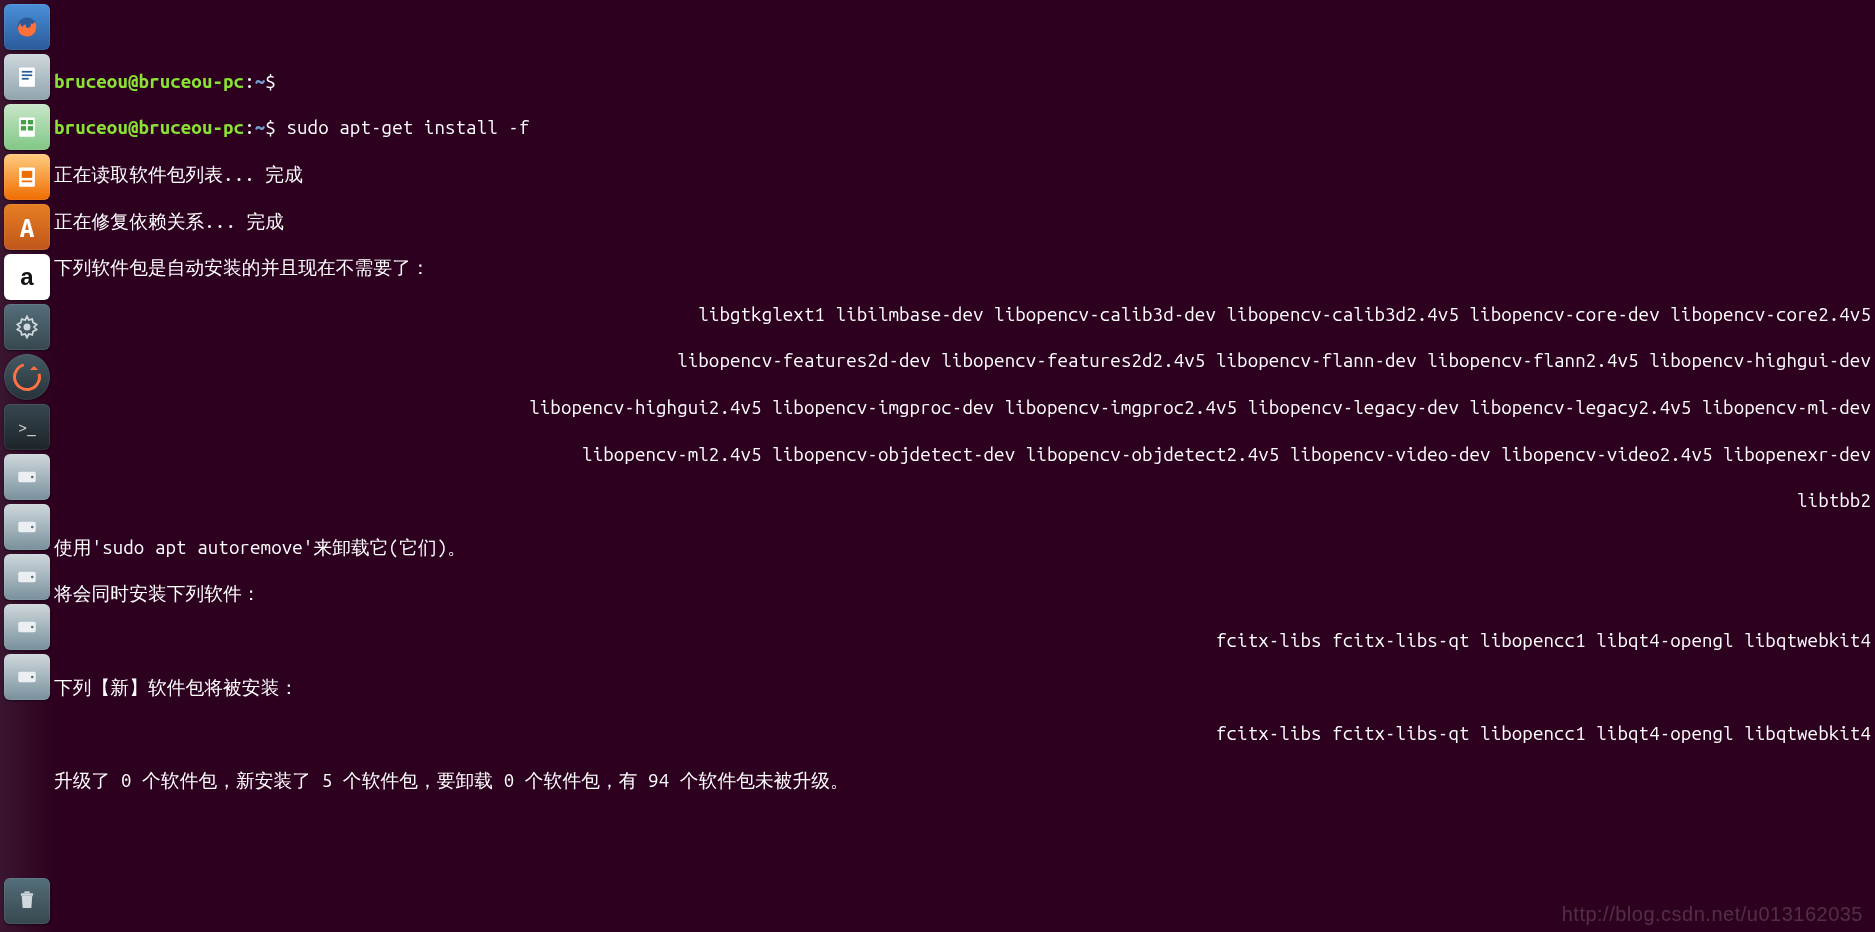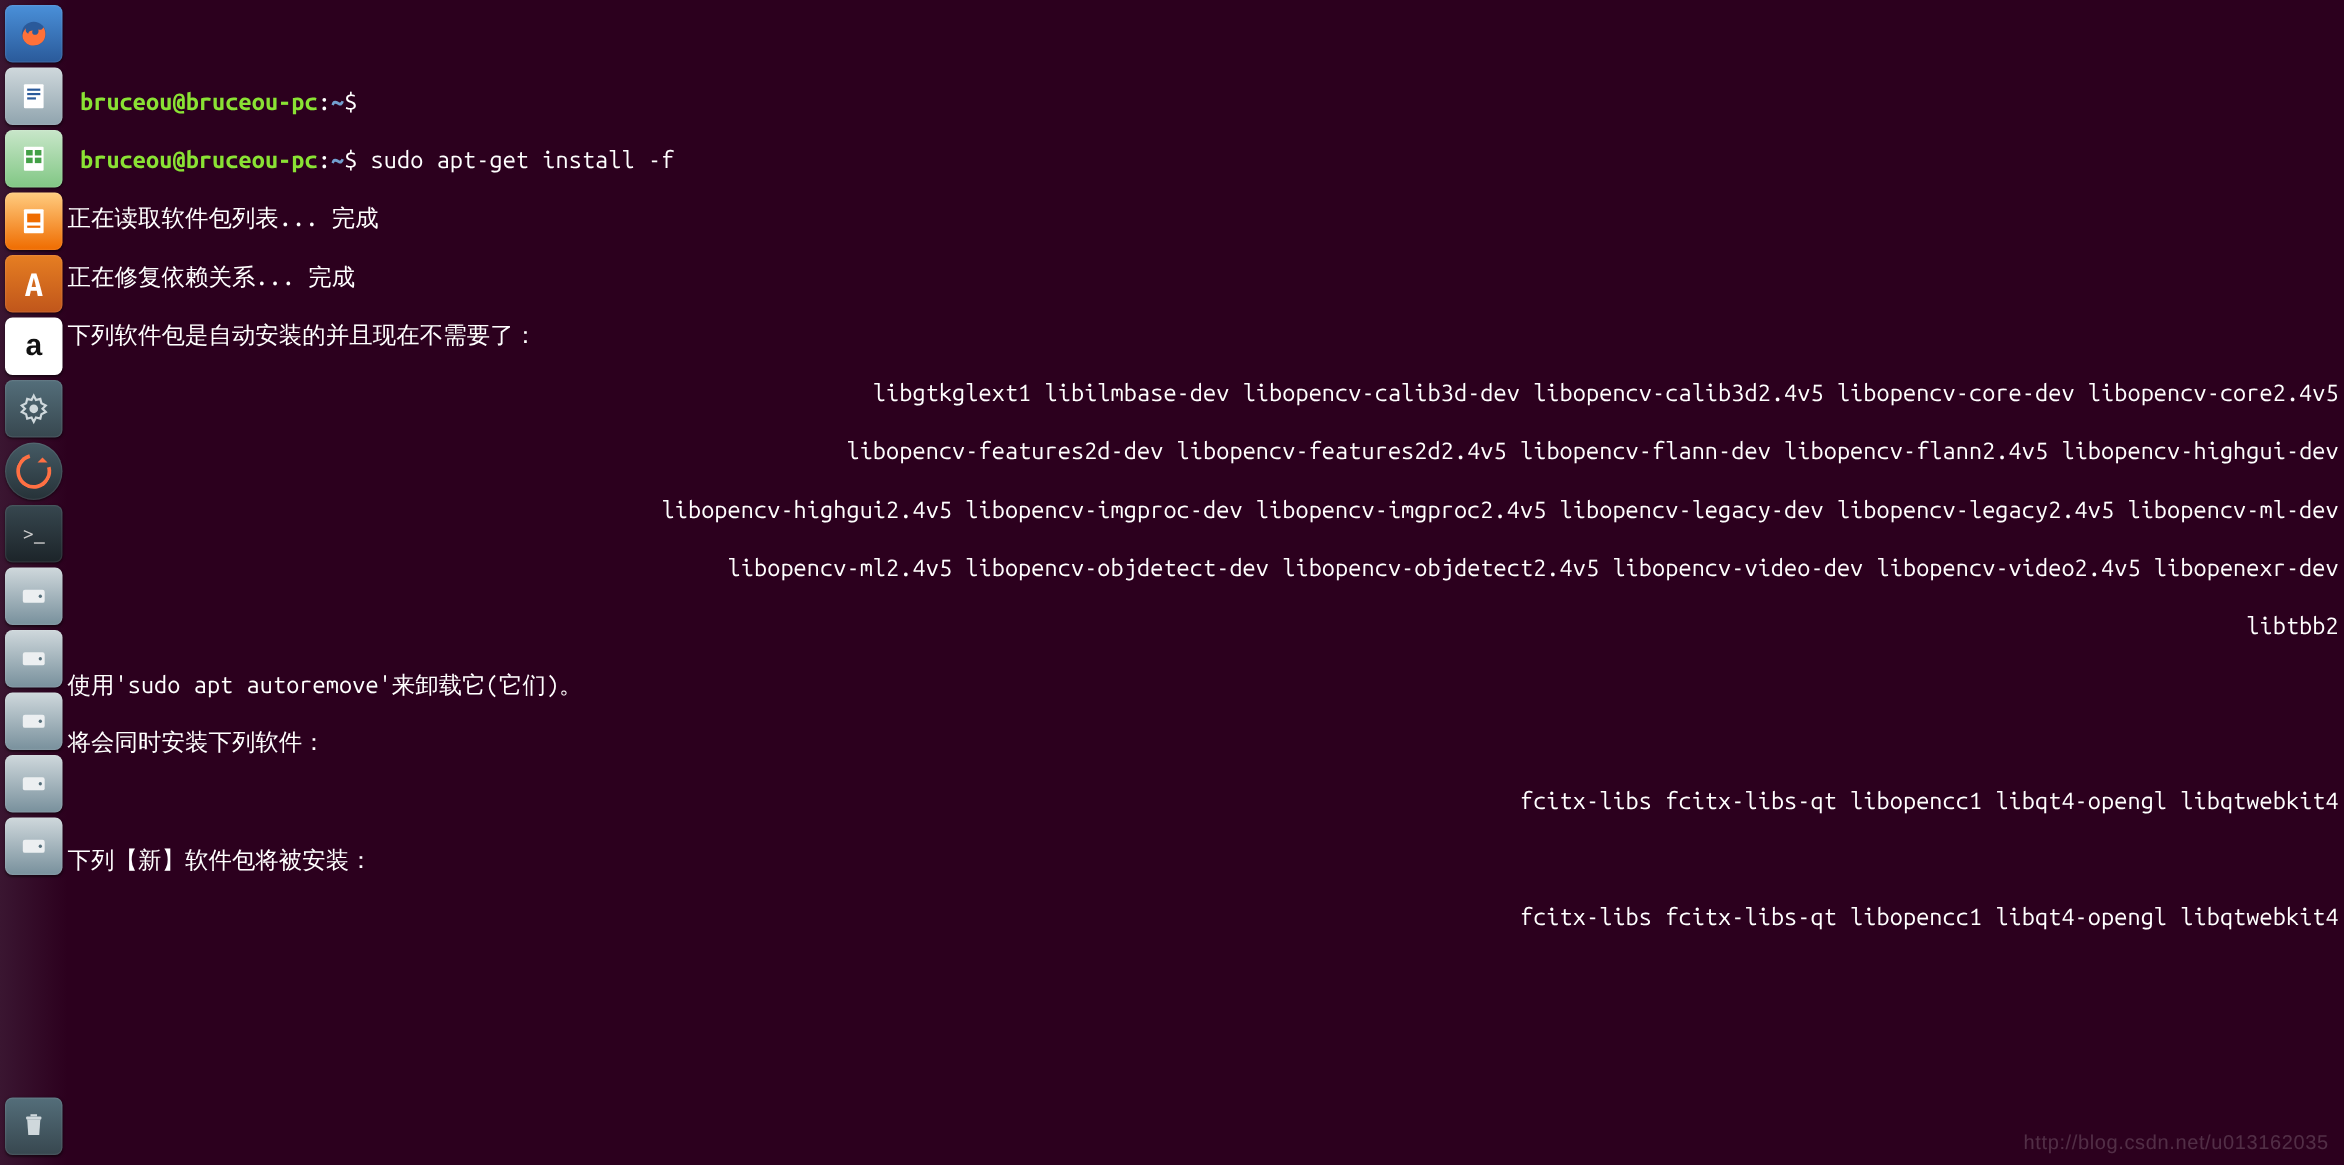--- a/index.html
+++ b/index.html
@@ -21,27 +21,27 @@
   .upd::before { content:''; position:absolute; width:22px; height:22px; border:3px solid #ff7043; border-radius:50%; border-top-color:transparent; transform:rotate(30deg); }
   .upd::after { content:''; position:absolute; top:8px; right:12px; border:4px solid transparent; border-bottom-color:#ff7043; }
   .term { background:linear-gradient(#37474f,#1c2429); color:#ccc; font-size:16px; }
   .files { background:linear-gradient(#cfd8dc,#78909c); }
   .spacer { flex:1; }
   .trash { background:linear-gradient(#546e7a,#37474f); }
 
   
   .terminal { flex:1; background:#2c001e; color:#ffffff; font-size:18.7px; line-height:23.3px; padding:0 4px 0 0; letter-spacing:0.1px; white-space:pre; position:relative; }
   .line { white-space:pre-wrap; word-break:break-all; }
-  .u { color:#8ae234; font-weight:bold;margin-left:10px; }   
+  .u { color:#8ae234; font-weight:bold; }   
   .c { color:#729fcf; font-weight:bold; }   
   .w { color:#ffffff; }
   .pad { padding-left:28px; display:block;text-align:right; }
   .skip { height:23.3px; }
 
-  .watermark { position:absolute; right:12px; bottom:6px; font-family:Arial,sans-serif; font-size:16px; color:rgba(255,255,255,0.18); letter-spacing:0.5px; }
+  .watermark { position:absolute; right:12px; bottom:6px; font-family:Arial,sans-serif; font-size:20px; color:rgba(255,255,255,0.18); letter-spacing:0.5px; }
 </style>
 </head>
 <body>
 
 <div class="launcher">
   <div class="licon ff">
     <svg viewBox="0 0 32 32">
         <circle cx="16" cy="16" r="11" fill="#2a5a9a"></circle>
         <path d="M6 20c2 6 10 9 16 5 5-3 6-10 3-15-1 2-3 3-5 2 1 2 0 5-3 5-2 0-3-2-2-4-2 0-4 1-4 3-2-1-3-3-2-5-2 2-4 5-3 9z" fill="#ff7139"></path>
       </svg>
@@ -136,20 +136,21 @@
 <span class="line pad">libgtkglext1 libilmbase-dev libopencv-calib3d-dev libopencv-calib3d2.4v5 libopencv-core-dev libopencv-core2.4v5</span>
 <span class="line pad">libopencv-features2d-dev libopencv-features2d2.4v5 libopencv-flann-dev libopencv-flann2.4v5 libopencv-highgui-dev</span>
 <span class="line pad">libopencv-highgui2.4v5 libopencv-imgproc-dev libopencv-imgproc2.4v5 libopencv-legacy-dev libopencv-legacy2.4v5 libopencv-ml-dev</span>
 <span class="line pad">libopencv-ml2.4v5 libopencv-objdetect-dev libopencv-objdetect2.4v5 libopencv-video-dev libopencv-video2.4v5 libopenexr-dev</span>
 <span class="line pad">libtbb2</span>
 <div class="line">使用'sudo apt autoremove'来卸载它(它们)。</div>
 <div class="line">将会同时安装下列软件：</div>
 <span class="line pad">fcitx-libs fcitx-libs-qt libopencc1 libqt4-opengl libqtwebkit4</span>
 <div class="line">下列【新】软件包将被安装：</div>
 <span class="line pad">fcitx-libs fcitx-libs-qt libopencc1 libqt4-opengl libqtwebkit4</span>
+<div class="line">升级了 0 个软件包，新安装了 5 个软件包，要卸载 0 个软件包，有 94 个软件包未被升级。</div>
 
 
 
 
 
 
 
 
 
 

